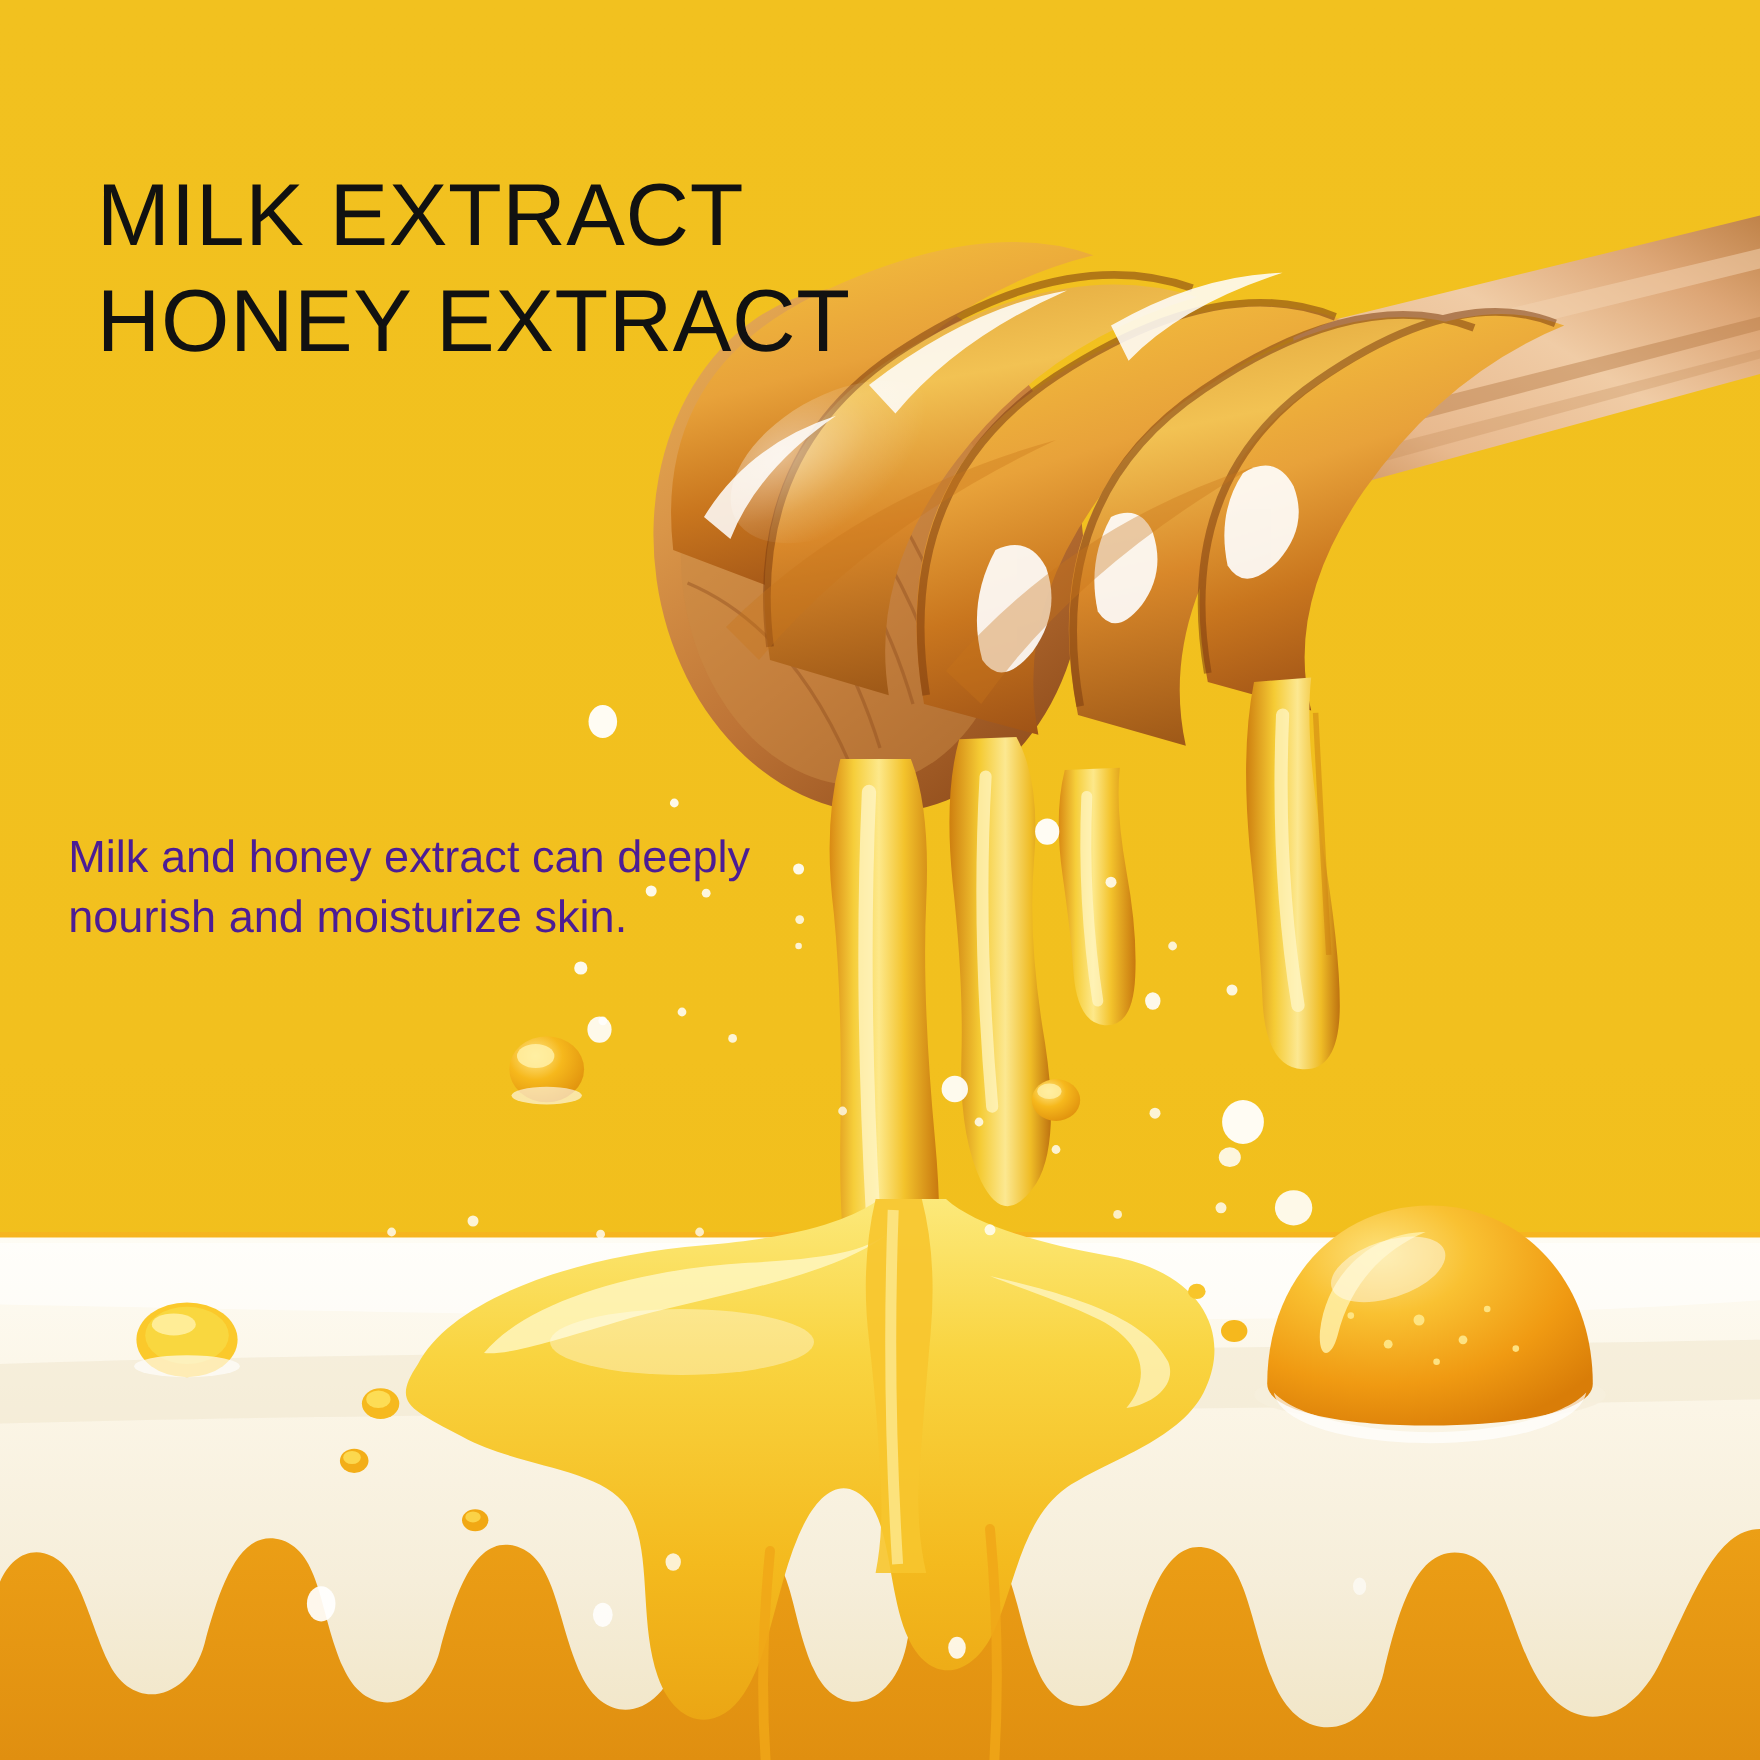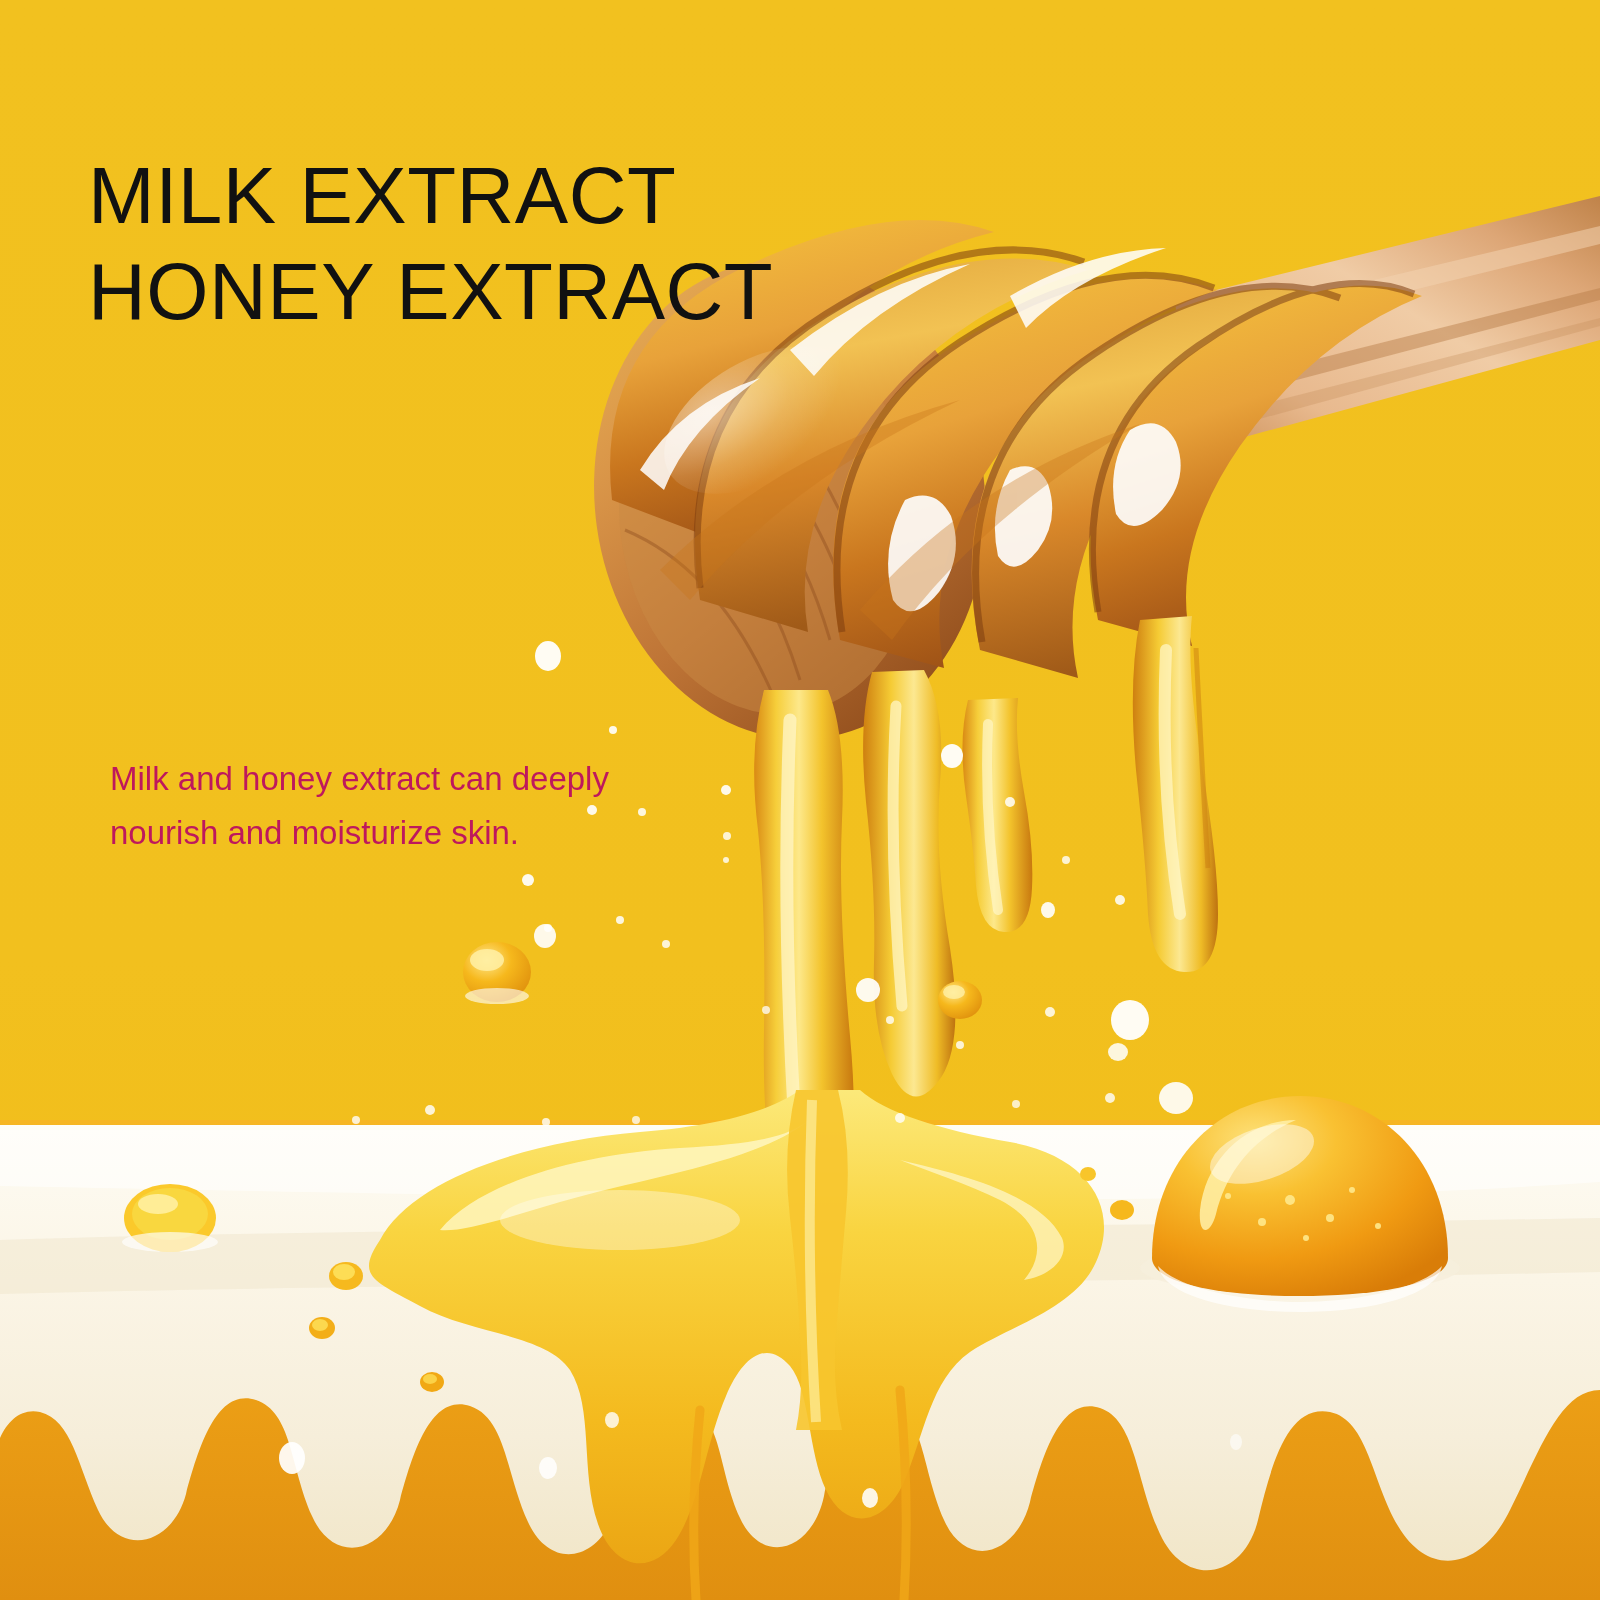--- a/index.html
+++ b/index.html
@@ -20,23 +20,23 @@
 
   
   .headline{
     position:absolute;left:88px;top:148px;
     font-size:80px;line-height:96px;
     font-weight:400;color:#111;letter-spacing:0.5px;
     white-space:pre-line;
   }
   .bodycopy{
     position:absolute;left:62px;top:752px;
-    font-size:33px;line-height:54px;
-    font-weight:400;color:#be185d;
-    width:760px;white-space:pre-line;margin-left:48px;
+    font-size:41px;line-height:54px;
+    font-weight:400;color:#4c1d95;
+    width:760px;white-space:pre-line;
   }
 
   
   #dipper{position:absolute;left:0;top:0;width:1600px;height:1600px;}
 
   
   #liquid{position:absolute;left:0;top:1090px;width:1600px;height:510px;}
 
   
   #droplets{position:absolute;left:0;top:0;width:1600px;height:1600px;}

